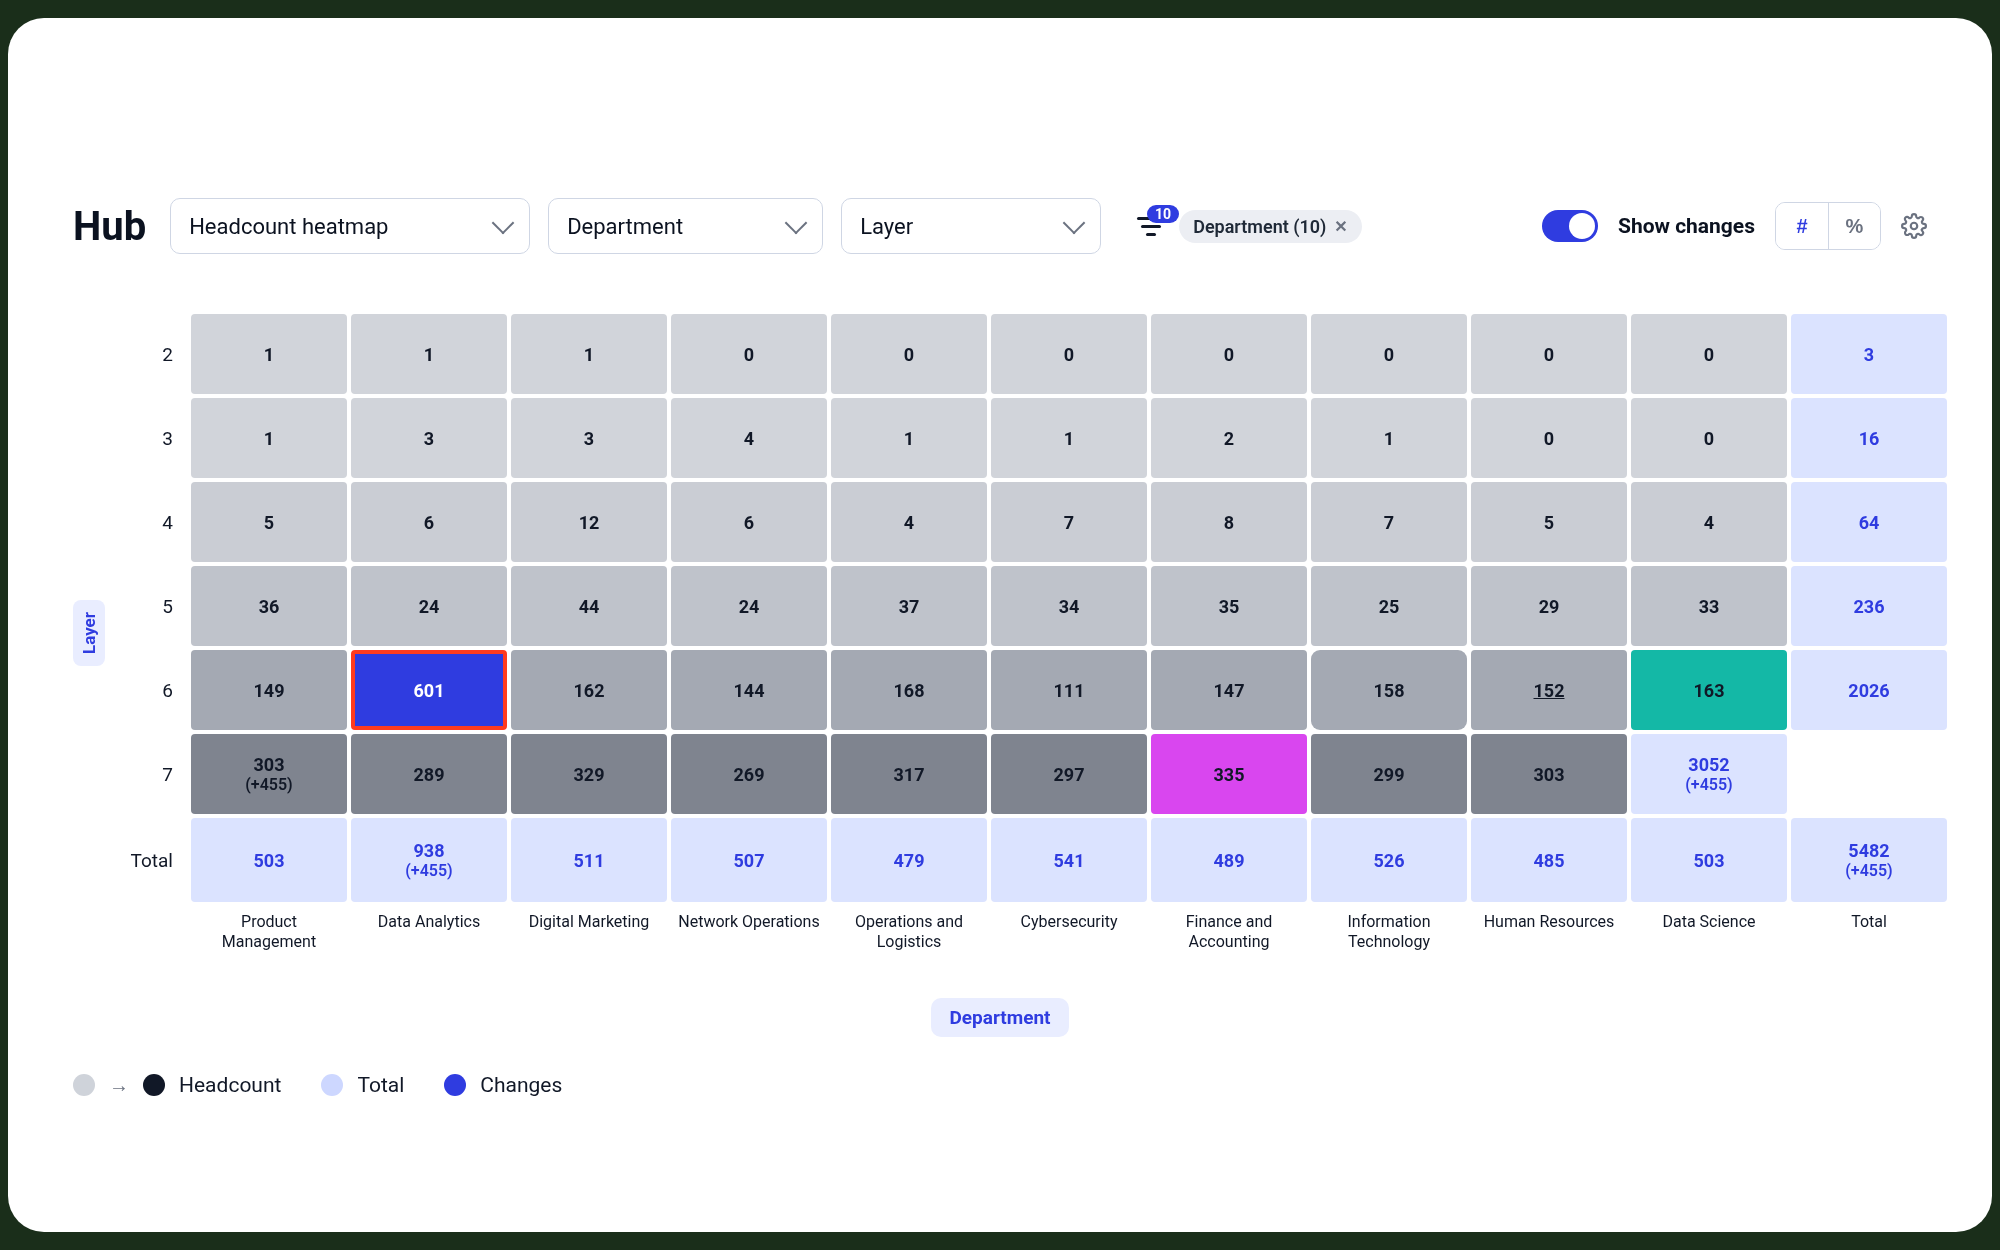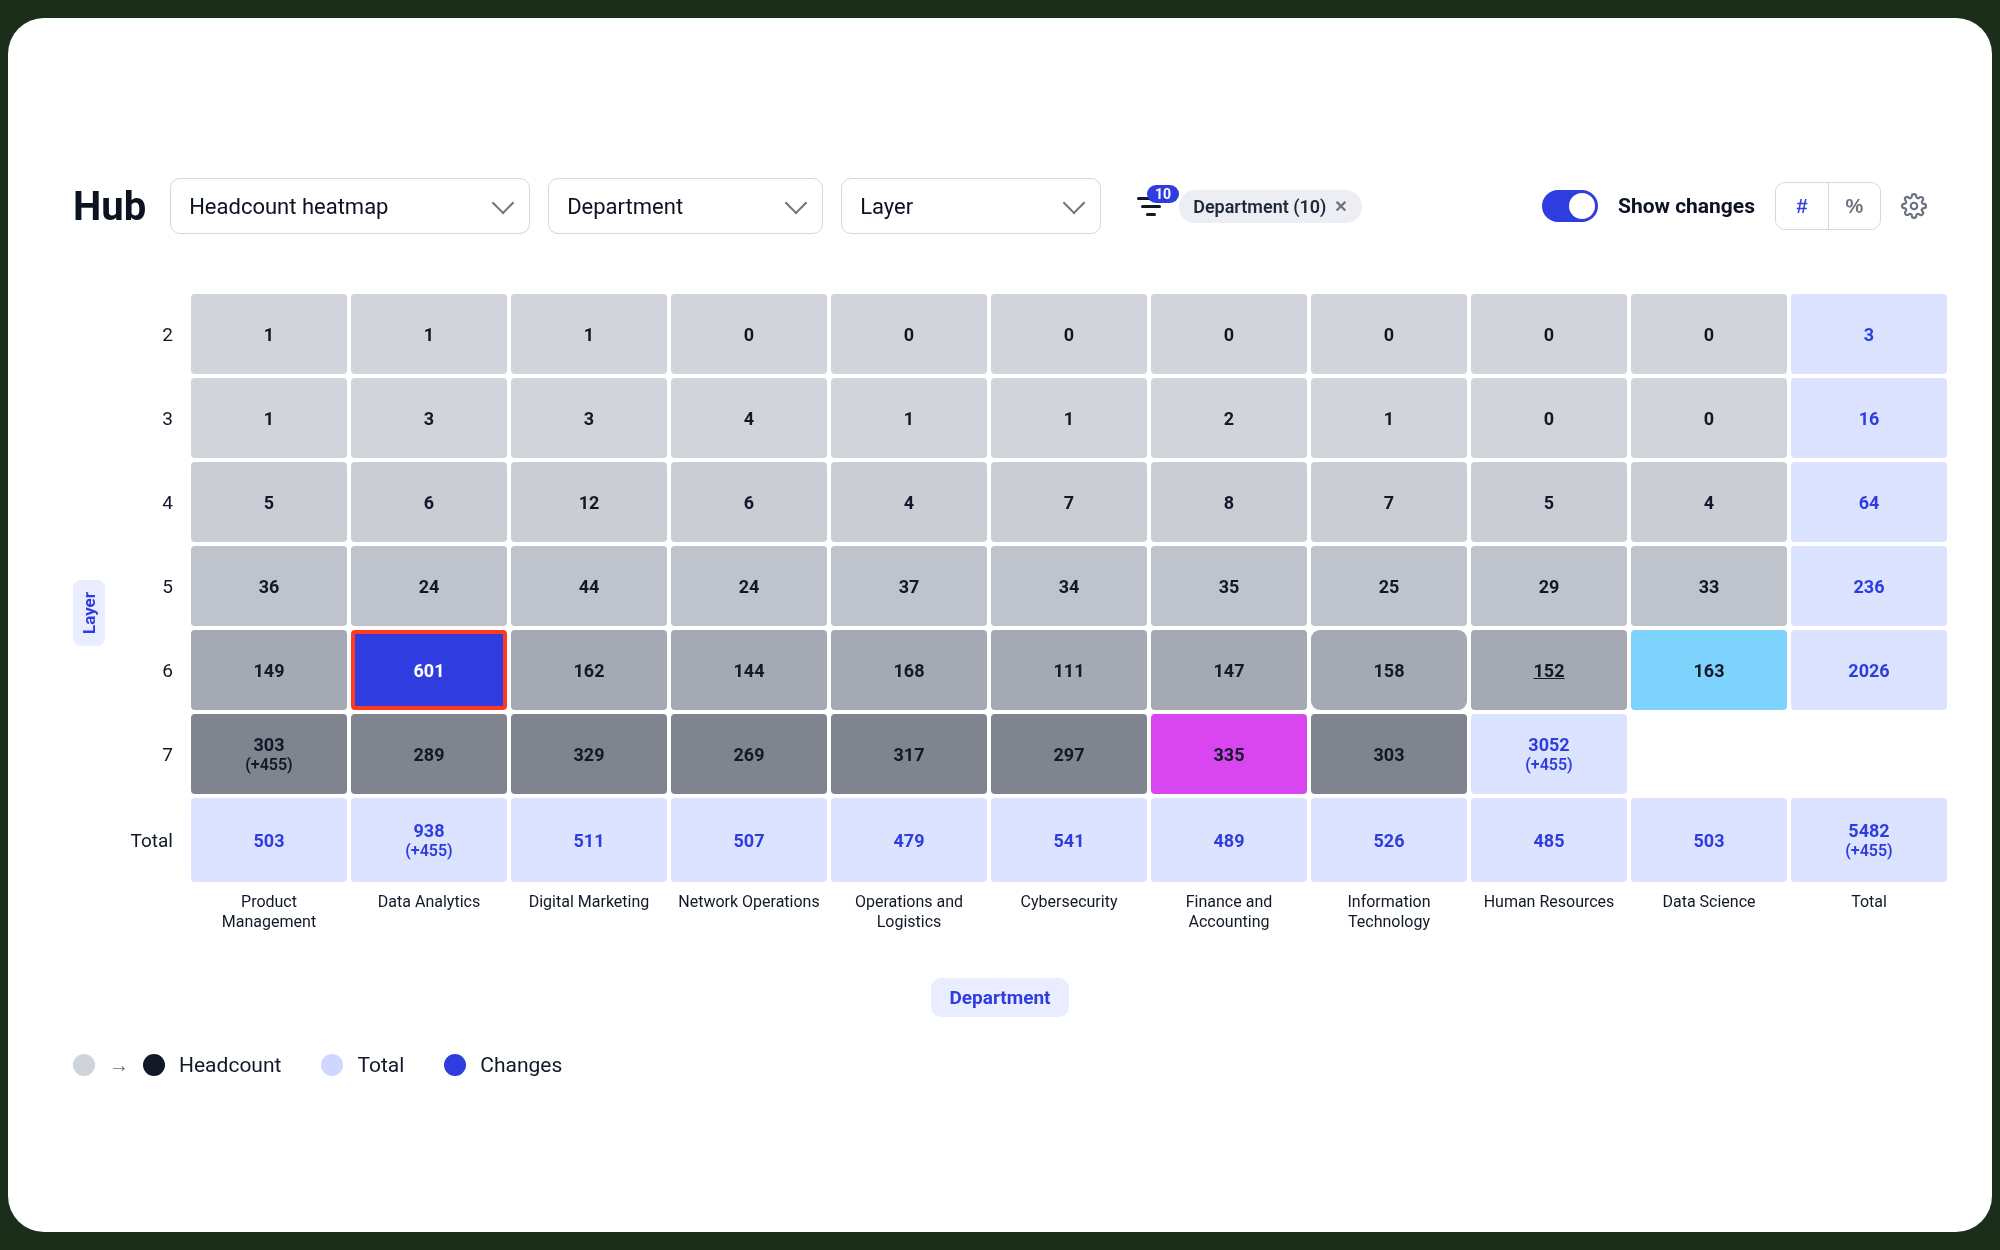--- a/index.html
+++ b/index.html
@@ -1,18 +1,18 @@
 <!DOCTYPE html>
 <html><head>
 <meta charset="utf-8">
 <style>
   * { box-sizing: border-box; margin: 0; padding: 0; }
   html, body { width: 2000px; height: 1250px; font-family: -apple-system, BlinkMacSystemFont, "Segoe UI", Roboto, Helvetica, Arial, sans-serif; background: #1a2e1a; }
   .outer { width: 2000px; height: 1250px; padding: 18px 8px; }
-  .frame { width: 100%; height: 100%; background: #fff; border-radius: 36px; padding: 55px 65px; position: relative; overflow: hidden; }
+  .frame { width: 100%; height: 100%; background: #fff; border-radius: 36px; padding: 75px 65px; position: relative; overflow: hidden; }
 
   
   .toolbar { display: flex; align-items: center; gap: 18px; margin-top: 105px; }
   .hub-title { font-size: 40px; font-weight: 700; color: #0b1220; margin-right: 6px; }
   .select { display:flex; align-items:center; justify-content:space-between; border:1.5px solid #cfd6e4; border-radius:10px; height:56px; padding:0 18px; color:#0b1220; font-size:22px; background:#fff; cursor:pointer; }
   .select.chev::after { content:""; width:14px; height:14px; border-right:2.5px solid #6b7280; border-bottom:2.5px solid #6b7280; transform:rotate(45deg); margin-left:16px; margin-top:-6px; }
   .sel-1 { width: 360px; }
   .sel-2 { width: 275px; }
   .sel-3 { width: 260px; }
   .filter-wrap { display:flex; align-items:center; gap:14px; margin-left:18px; }
@@ -288,21 +288,21 @@
               </div>
               <div class="cell" style="background: rgb(164, 169, 179);">
                 <div>147</div>
               </div>
               <div class="cell" style="background: rgb(164, 169, 179); border-radius: 9px;">
                 <div>158</div>
               </div>
               <div class="cell" style="background: rgb(164, 169, 179); text-decoration: underline;">
                 <div>152</div>
               </div>
-              <div class="cell" style="background: #7dd3fc;">
+              <div class="cell" style="background: #14b8a6;">
                 <div>163</div>
               </div>
               <div class="cell totcol">
                 <div>2026</div>
               </div>
             </div>
           </div>
           <div class="row">
             <div class="row-label">7</div>
             <div class="cells">
@@ -320,20 +320,23 @@
                 <div>269</div>
               </div>
               <div class="cell" style="background: rgb(127, 132, 143);">
                 <div>317</div>
               </div>
               <div class="cell" style="background: rgb(127, 132, 143);">
                 <div>297</div>
               </div>
               <div class="cell" style="background: #d946ef;">
                 <div>335</div>
+              </div>
+              <div class="cell" style="background: rgb(127, 132, 143);">
+                <div>299</div>
               </div>
               <div class="cell" style="background: rgb(127, 132, 143);">
                 <div>303</div>
               </div>
               <div class="cell totcol">
                 <div>3052</div>
                 <div class="sub">(+455)</div>
               </div>
             </div>
           </div>

